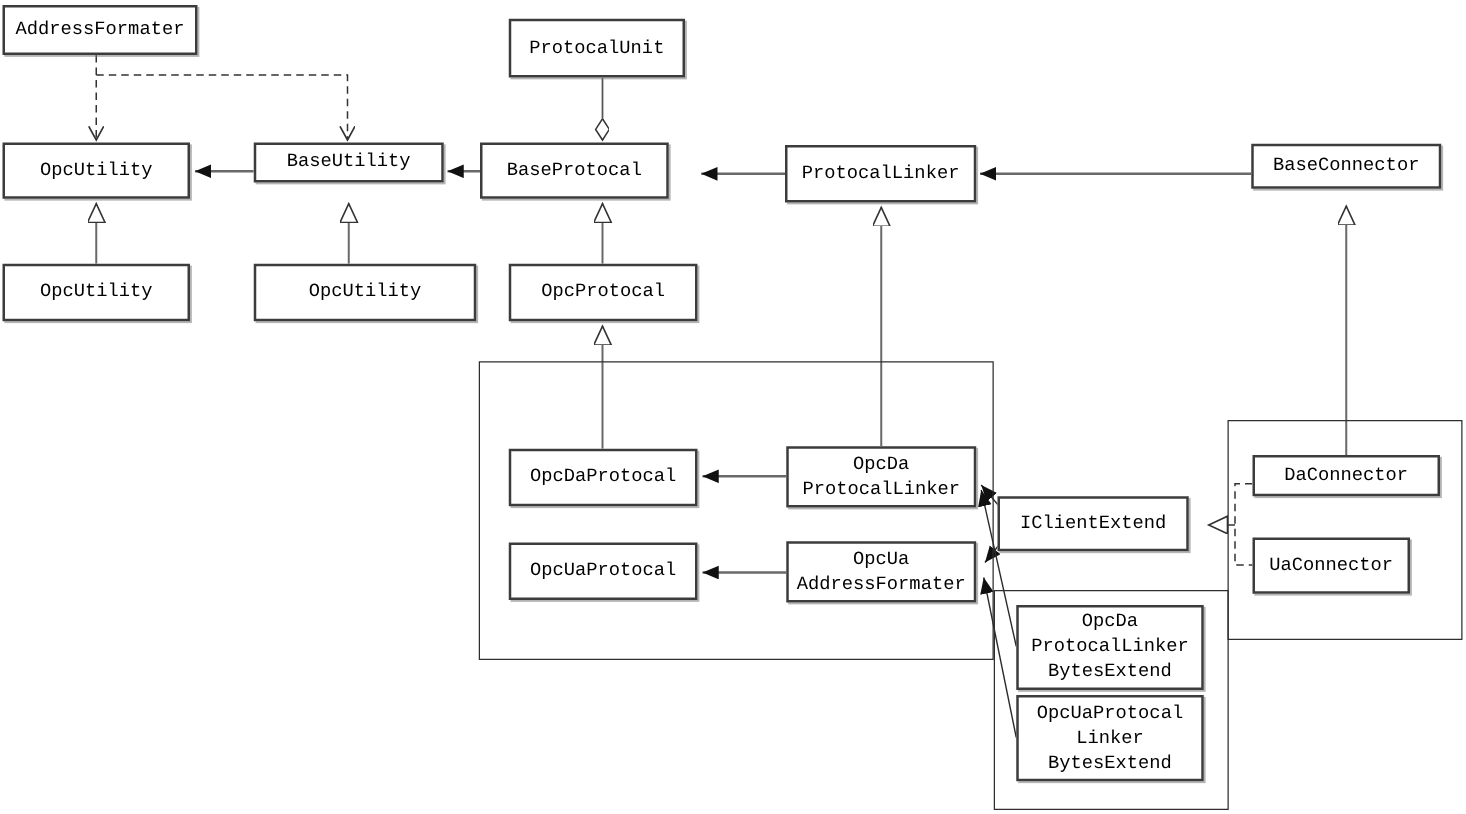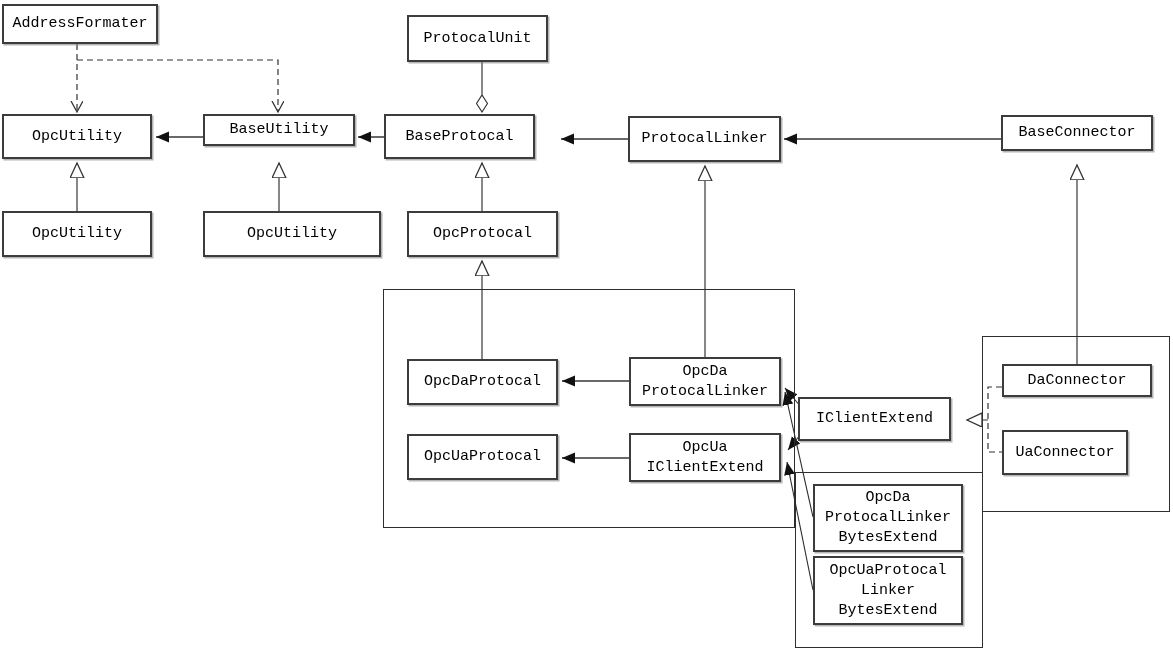--- a/index.html
+++ b/index.html
@@ -103,21 +103,21 @@
   <div class="node" style="left:407px;top:211px;width:151px;height:46px">OpcProtocal</div>
 
   <div class="node" style="left:407px;top:359px;width:151px;height:46px">OpcDaProtocal</div>
 
   <div class="node" style="left:629px;top:357px;width:152px;height:49px">OpcDa
 ProtocalLinker</div>
 
   <div class="node" style="left:407px;top:434px;width:151px;height:46px">OpcUaProtocal</div>
 
   <div class="node" style="left:629px;top:433px;width:152px;height:49px">OpcUa
-IClientExtend</div>
+AddressFormater</div>
 
   <div class="node" style="left:798px;top:397px;width:153px;height:44px">IClientExtend</div>
 
   <div class="node" style="left:1002px;top:364px;width:150px;height:33px">DaConnector</div>
 
   <div class="node" style="left:1002px;top:430px;width:126px;height:45px">UaConnector</div>
 
   <div class="node" style="left:813px;top:484px;width:150px;height:68px">OpcDa
 ProtocalLinker
 BytesExtend</div>

